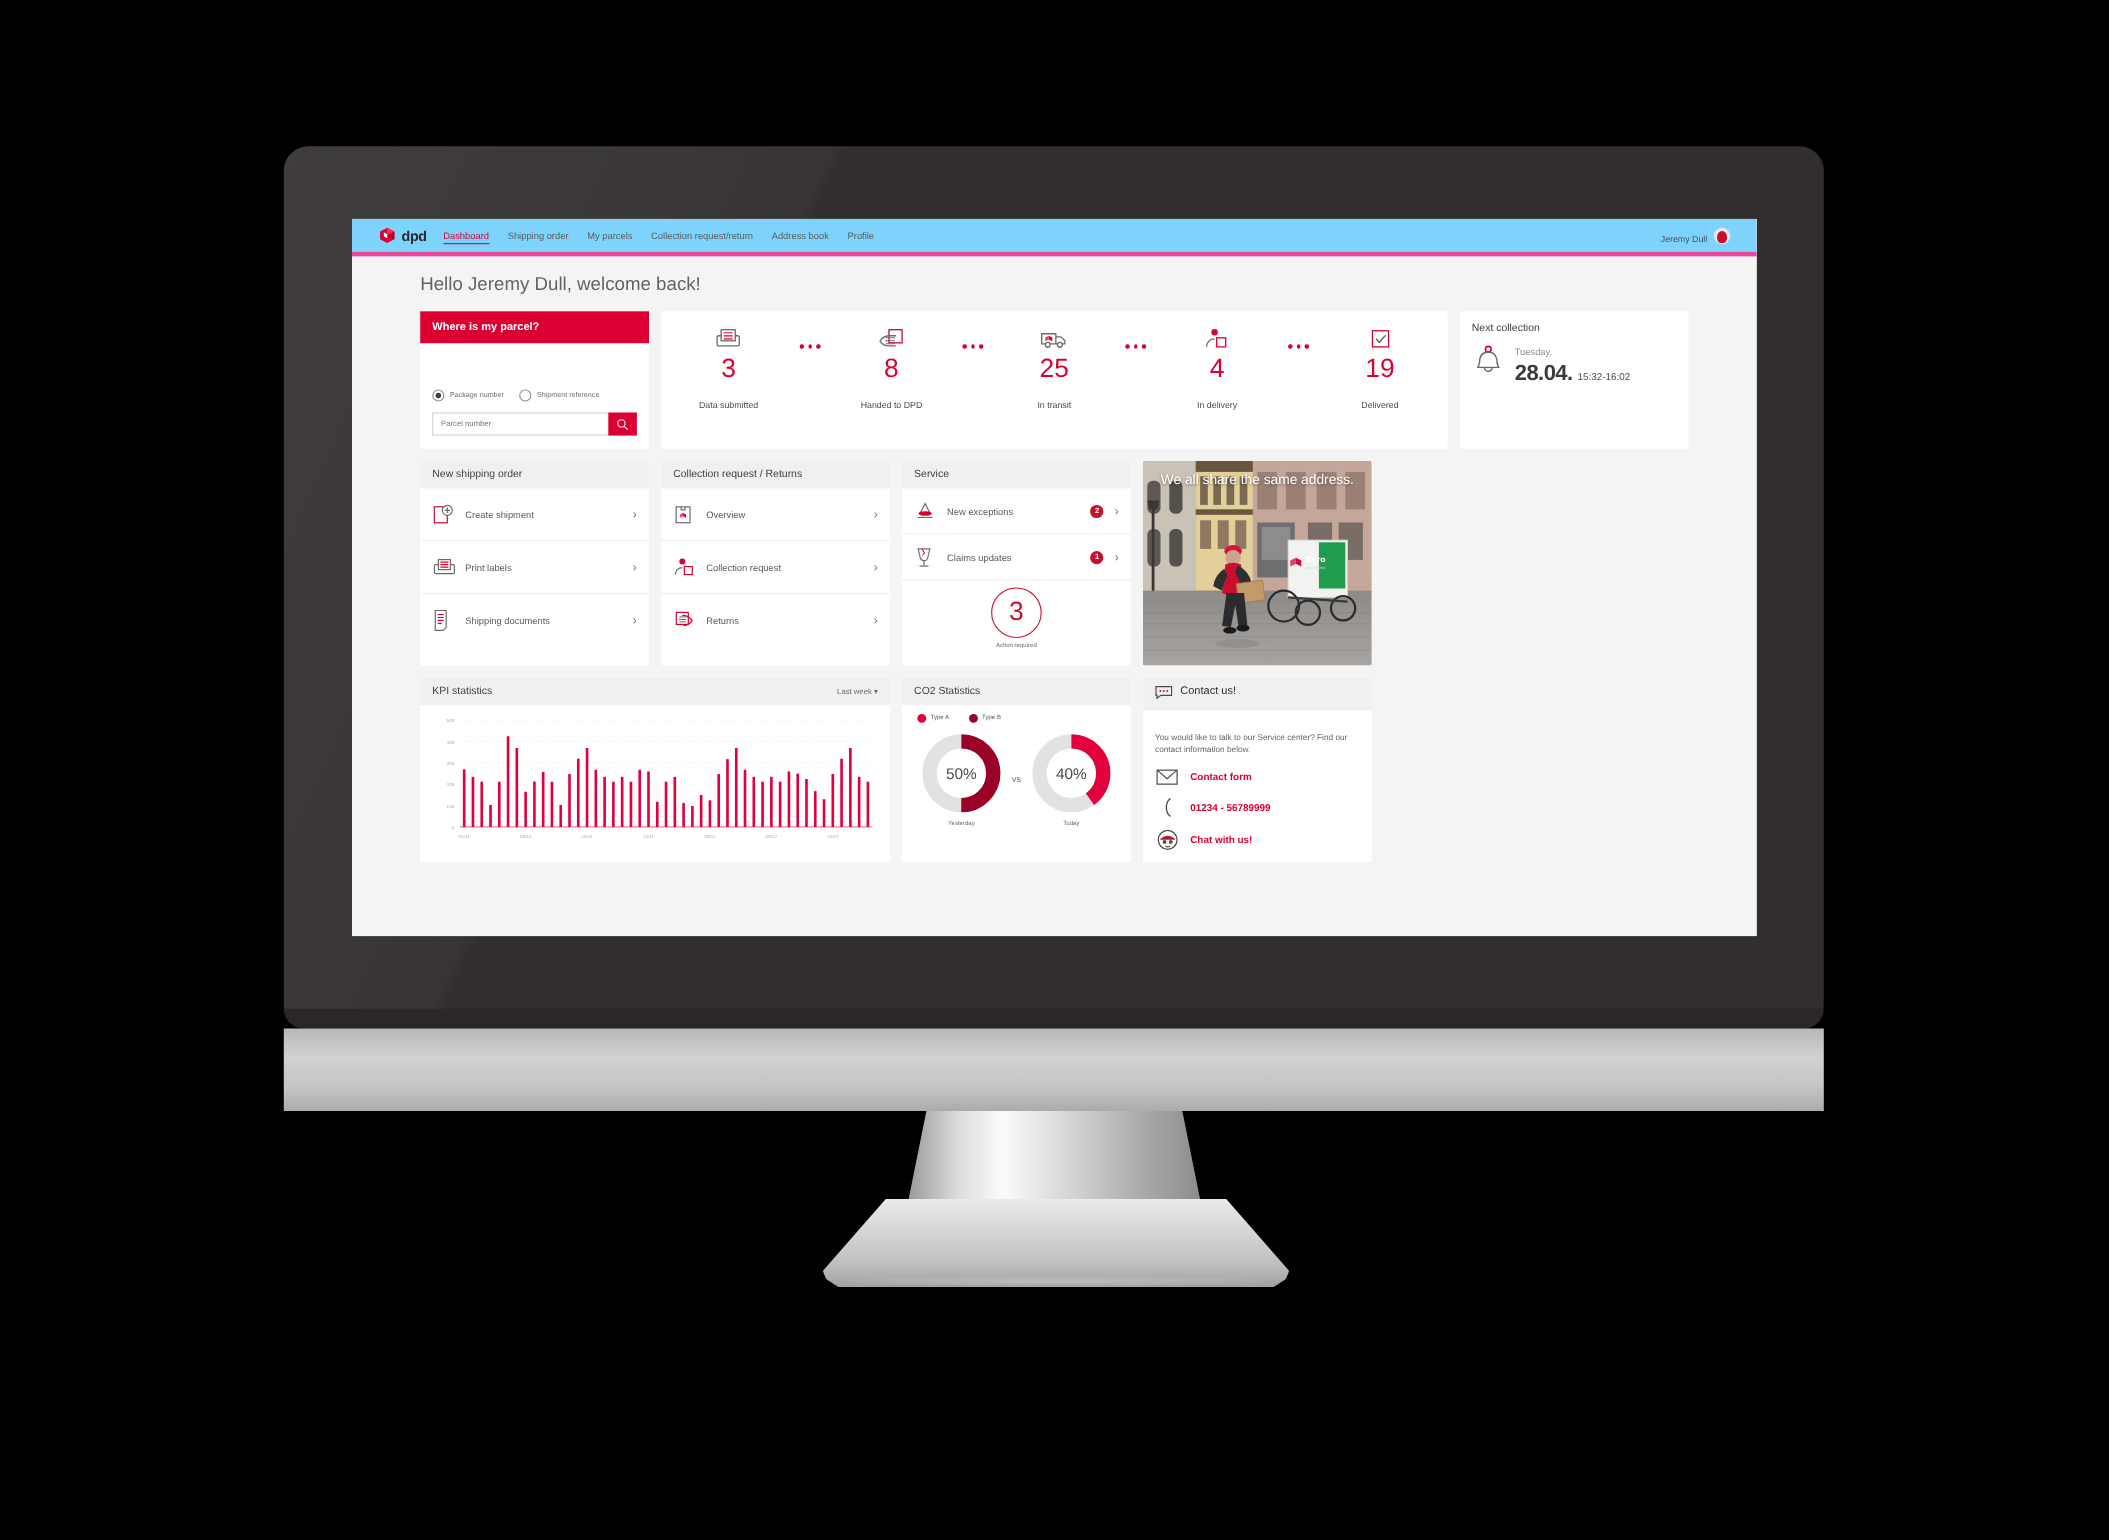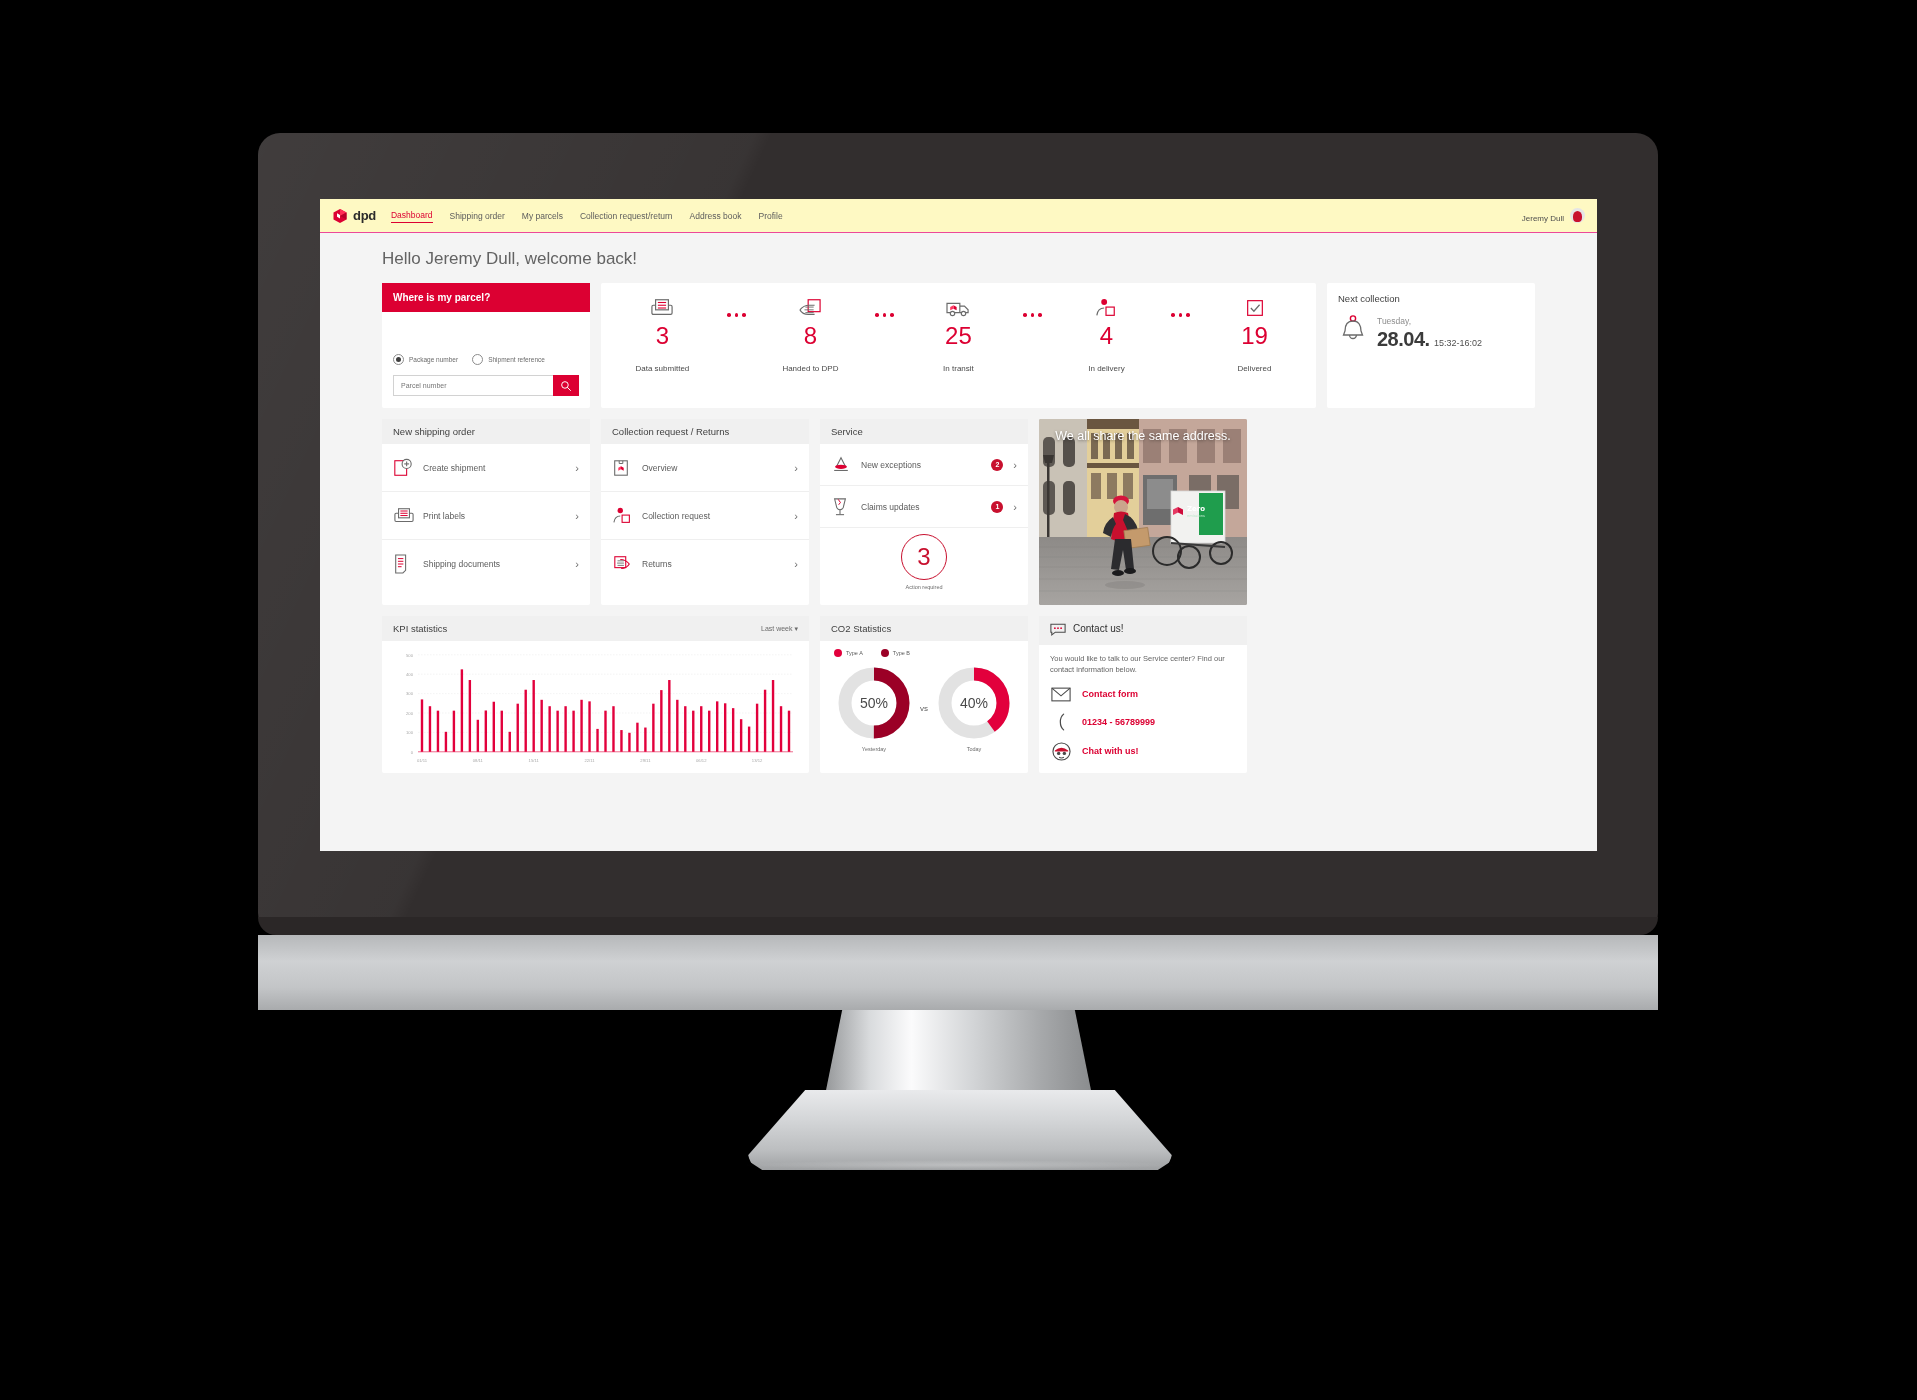--- a/index.html
+++ b/index.html
@@ -60,22 +60,22 @@
   #monitor-foot-shadow{
     position:absolute; left:742px; top:1160px; width:436px; height:10px;
     background: radial-gradient(ellipse at center, rgba(255,255,255,.25), rgba(0,0,0,0) 70%);
   }
 
   
   #app { width: 100%; height: 100%; background: #f4f4f4; position: relative; }
 
   
   #topnav {
-    height: 34px; background: #fef9c3; display: flex; align-items: center;
-    padding: 0 12px; border-bottom: 1px solid #ec4899; position: relative;
+    height: 34px; background: #7dd3fc; display: flex; align-items: center;
+    padding: 0 24px; border-bottom: 4px solid #ec4899; position: relative;
   }
   .brand { display: flex; align-items: center; gap: 5px; margin-right: 15px; }
   .brand-logo { width: 16px; height: 16px; position: relative; }
   .brand-text { font-size: 13px; font-weight: bold; color: #2b2b2b; letter-spacing: -.3px; }
   .navlinks { display: flex; align-items: center; gap: 17px; }
   .navlink {
     font-size: 8.5px; color: #5c5c5c; padding: 2px 0; cursor: pointer;
     white-space: nowrap;
   }
   .navlink.active { color: #dc0032; border-bottom: 1.5px solid #dc0032; }
@@ -191,21 +191,21 @@
   .legend-text { font-size: 5.5px; color: #5b5b5b; }
   .donut-row { display: flex; align-items: center; justify-content: center; gap: 8px; }
   .donut-col { display: flex; flex-direction: column; align-items: center; }
   .donut-label { font-size: 5.5px; color: #6b6b6b; margin-top: 5px; }
   .vs-text { font-size: 8px; color: #5f5f5f; }
 
   
   #contact { width: 208px; }
   #contact-header { display: flex; align-items: flex-start; gap: 7px; }
   #contact-title { font-size: 10px; color: #2f2f2f; font-weight: 500; }
-  #contact-body { padding: 9px 11px 11px 11px; }
+  #contact-body { padding: 20px 11px 11px 11px; }
   #contact-desc { font-size: 7.5px; color: #666; line-height: 1.45; margin-bottom: 11px; }
   .contact-link { display: flex; align-items: center; gap: 10px; margin-bottom: 11px; cursor: pointer; }
   .contact-link:last-child { margin-bottom: 0; }
   .contact-link-icon { width: 22px; display: flex; align-items: center; justify-content: center; }
   .contact-link-text { font-size: 9px; color: #dc0032; font-weight: bold; }
 </style>
 </head>
 <body>
 
 <div id="monitor-frame">

